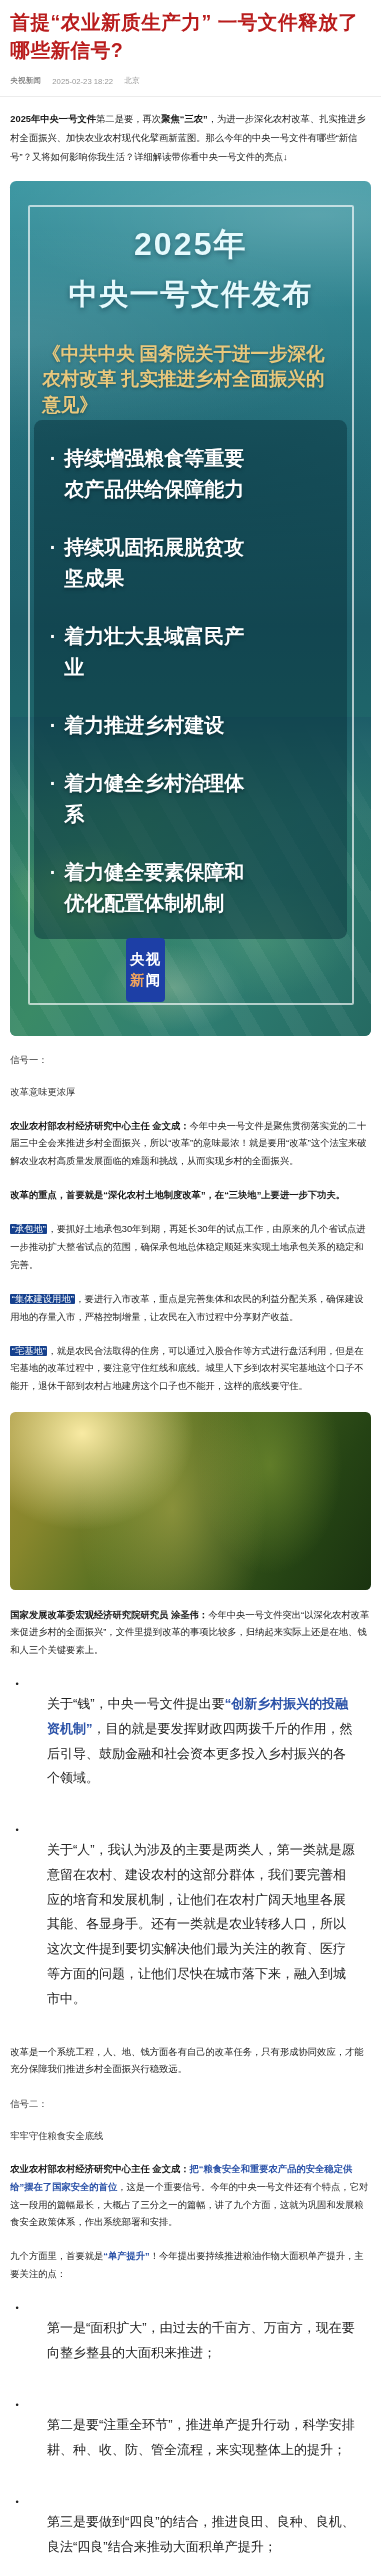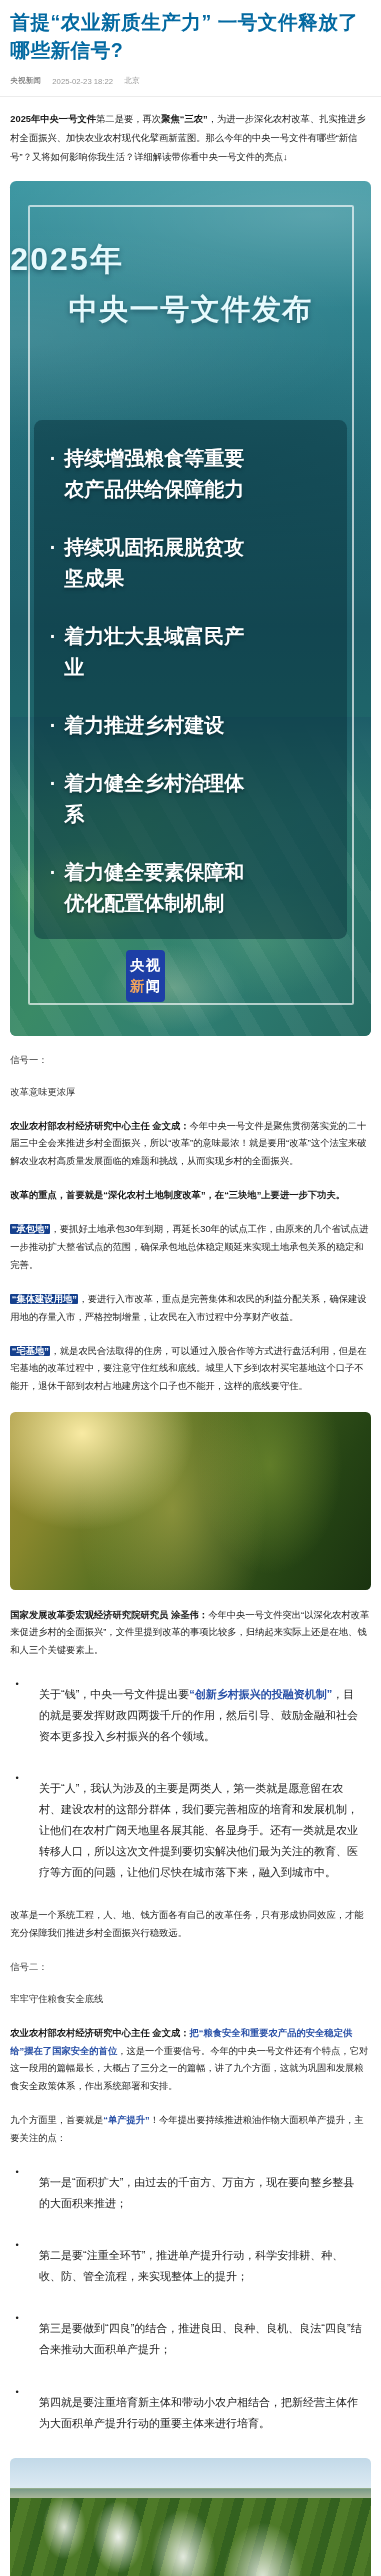--- a/index.html
+++ b/index.html
@@ -1,36 +1,36 @@
 <!DOCTYPE html>
 <html style="font-size:8.2px"><head>
 <meta charset="utf-8">
 <style>
   html,body{margin:0;padding:0;background:#ffffff;}
   body{width:381px;font-family:"Liberation Sans","DejaVu Sans",sans-serif;color:#222;}
   .page{width:381px;box-sizing:border-box;padding:0 10.3px 24px;}
 
   
-  h1.title{font-size:19.6px;line-height:1.42;font-weight:700;color:#0369a1;margin:9.3px 0 0;letter-spacing:0.5px;}
+  h1.title{font-size:19.6px;line-height:1.42;font-weight:700;color:#b91c1c;margin:9.3px 0 0;letter-spacing:0.5px;}
   .meta{margin-top:11.3px;font-size:7.7px;color:#9a9a9a;display:flex;align-items:center;gap:11.3px;}
   .meta .src{color:#555;}
   .divider{height:0.5px;background:#ececec;margin:9.3px -10.3px 0;}
 
   
   .intro{font-size:9.3px;line-height:2.0;margin:14.4px 0;}
   .para{font-size:9.3px;line-height:1.9;margin:16.5px 0;}
   .sig-label,.sig-sub{font-size:9.3px;line-height:1.6;color:#333;margin:17.5px 0;}
   .seg{white-space:pre-wrap;}
   .seg-bold{font-weight:700;color:#1a1a1a;}
   .seg-blue{font-weight:700;color:#2b52a8;}
-  .seg-tag{font-weight:700;color:#fff;background:#16418e;padding:0 1.5px;border-radius:1px;
+  .seg-tag{font-weight:400;color:#fff;background:#16418e;padding:0 1.5px;border-radius:1px;
            -webkit-box-decoration-break:clone;box-decoration-break:clone;}
   .blt{display:flex;margin:15.5px 0;padding-left:5.2px;}
   .blt .dot{width:15.5px;flex:0 0 15.5px;font-size:9.3px;line-height:1.9;color:#222;}
-  .blt .blt-text{flex:1;font-size:11px;line-height:1.9;margin:8px;}
+  .blt .blt-text{flex:1;font-size:13px;line-height:1.9;margin:16px;}
 
   
   .photo{width:361px;border-radius:5.2px;margin:16.5px 0;}
   .photo-rice{height:178px;background:
       radial-gradient(155px 134px at 20% 12%, rgba(255,240,170,.95), rgba(255,240,170,0) 72%),
       radial-gradient(134px 216px at 45% 55%, rgba(195,185,85,.5), rgba(195,185,85,0) 70%),
       radial-gradient(103px 155px at 72% 30%, rgba(150,175,60,.45), rgba(150,175,60,0) 70%),
       linear-gradient(118deg,#9c8c34 0%,#87862c 18%,#5d7323 38%,#39571b 60%,#254314 80%,#1a3310 100%);}
   .photo-irrigation{height:247px;background:
       radial-gradient(36px 52px at 30% 32%, rgba(255,255,255,.9), rgba(255,255,255,0) 70%),
@@ -52,34 +52,34 @@
   .poster-photo{position:absolute;left:0;right:0;bottom:0;height:319px;z-index:0;background:
       linear-gradient(180deg,#1d5d68 0%, rgba(29,93,104,.25) 30%, rgba(29,93,104,0) 55%),
       repeating-linear-gradient(60deg, rgba(255,255,255,.05) 0 15.5px, rgba(255,255,255,0) 15.5px 41px),
       radial-gradient(113px 72px at 20% 55%, rgba(110,180,90,.5), rgba(110,180,90,0) 70%),
       radial-gradient(134px 82px at 70% 70%, rgba(90,160,120,.45), rgba(90,160,120,0) 70%),
       radial-gradient(103px 62px at 45% 85%, rgba(190,210,170,.35), rgba(190,210,170,0) 70%),
       linear-gradient(120deg,#2e7a68 0%,#3a8a66 35%,#2f7e72 65%,#256a62 100%);}
   .poster-frame{position:absolute;left:17.5px;right:17.5px;top:24px;bottom:31px;z-index:2;
       border:2.1px solid rgba(255,255,255,.65);border-radius:2.1px;pointer-events:none;}
   .poster-content{position:relative;z-index:4;}
-  .poster-year{margin-top:57px;font-size:32px;font-weight:800;color:#e6fafd;
+  .poster-year{margin-top:42px;text-align:center;font-size:32px;font-weight:800;color:#e6fafd;
       letter-spacing:2.1px;text-shadow:0 2.1px 5.2px rgba(0,30,50,.45);}
   .poster-headline{margin-top:8.2px;text-align:center;font-size:29px;font-weight:800;color:#e6fafd;
       letter-spacing:1.5px;text-shadow:0 2.1px 5.2px rgba(0,30,50,.45);}
   .poster-doc{margin:27px 32px 0;font-size:18.5px;line-height:1.38;font-weight:700;color:#e9c87c;
       font-family:"Liberation Serif","DejaVu Serif",serif;text-shadow:0 1px 3.1px rgba(0,30,40,.4);}
   .poster-panel{position:absolute;z-index:3;left:24px;right:24px;top:239px;margin:0;
       list-style:none;padding:23px 95px 20.6px 15.5px;background:rgba(8,48,58,.5);border-radius:8.2px;}
   .poster-panel li{display:flex;margin:27px 0 0;}
   .poster-panel li:first-child{margin-top:0;}
   .poster-panel .pdot{flex:0 0 14.4px;color:#fff;font-weight:700;font-size:19.6px;line-height:1.55;}
   .poster-panel .ptext{flex:1;color:#fff;font-weight:700;font-size:20px;line-height:1.55;
       text-shadow:0 1.5px 3.1px rgba(0,25,35,.5);}
-  .badge{position:absolute;z-index:5;left:116px;bottom:34px;width:39px;height:52px;border-radius:4.1px;
+  .badge{position:absolute;z-index:5;left:116px;bottom:34px;width:39px;height:64px;border-radius:4.1px;
       background:#1d3fa6;display:flex;flex-direction:column;align-items:center;justify-content:center;
       gap:2.1px;font-size:14.4px;font-weight:700;color:#fff;letter-spacing:1.5px;}
   .badge .xin{color:#f0a35e;}
 </style>
 </head>
 <body>
 
 <div class="page">
 
   <h1 class="title">首提“农业新质生产力” 一号文件释放了哪些新信号?</h1>
@@ -93,20 +93,21 @@
   <div class="divider"></div>
 
   <p class="intro"><span class="seg seg-bold">2025年中央一号文件</span><span class="seg seg-normal">第二是要，再次</span><span class="seg seg-bold">聚焦“三农”</span><span class="seg seg-normal">，为进一步深化农村改革、扎实推进乡村全面振兴、加快农业农村现代化擘画新蓝图。那么今年的中央一号文件有哪些“新信号”？又将如何影响你我生活？详细解读带你看中央一号文件的亮点↓</span></p>
 
   <figure class="poster" style="margin-left:0;margin-right:0;">
     <div class="poster-photo"></div>
     <div class="poster-frame"></div>
     <div class="poster-content">
       <div class="poster-year">2025年</div>
       <div class="poster-headline">中央一号文件发布</div>
+      <div class="poster-doc">《中共中央 国务院关于进一步深化农村改革 扎实推进乡村全面振兴的意见》</div>
     </div>
     <ul class="poster-panel" id="poster-bullets">
         <li>
           <span class="pdot">·</span>
           <span class="ptext">持续增强粮食等重要农产品供给保障能力</span>
         </li>
         <li>
           <span class="pdot">·</span>
           <span class="ptext">持续巩固拓展脱贫攻坚成果</span>
         </li>

